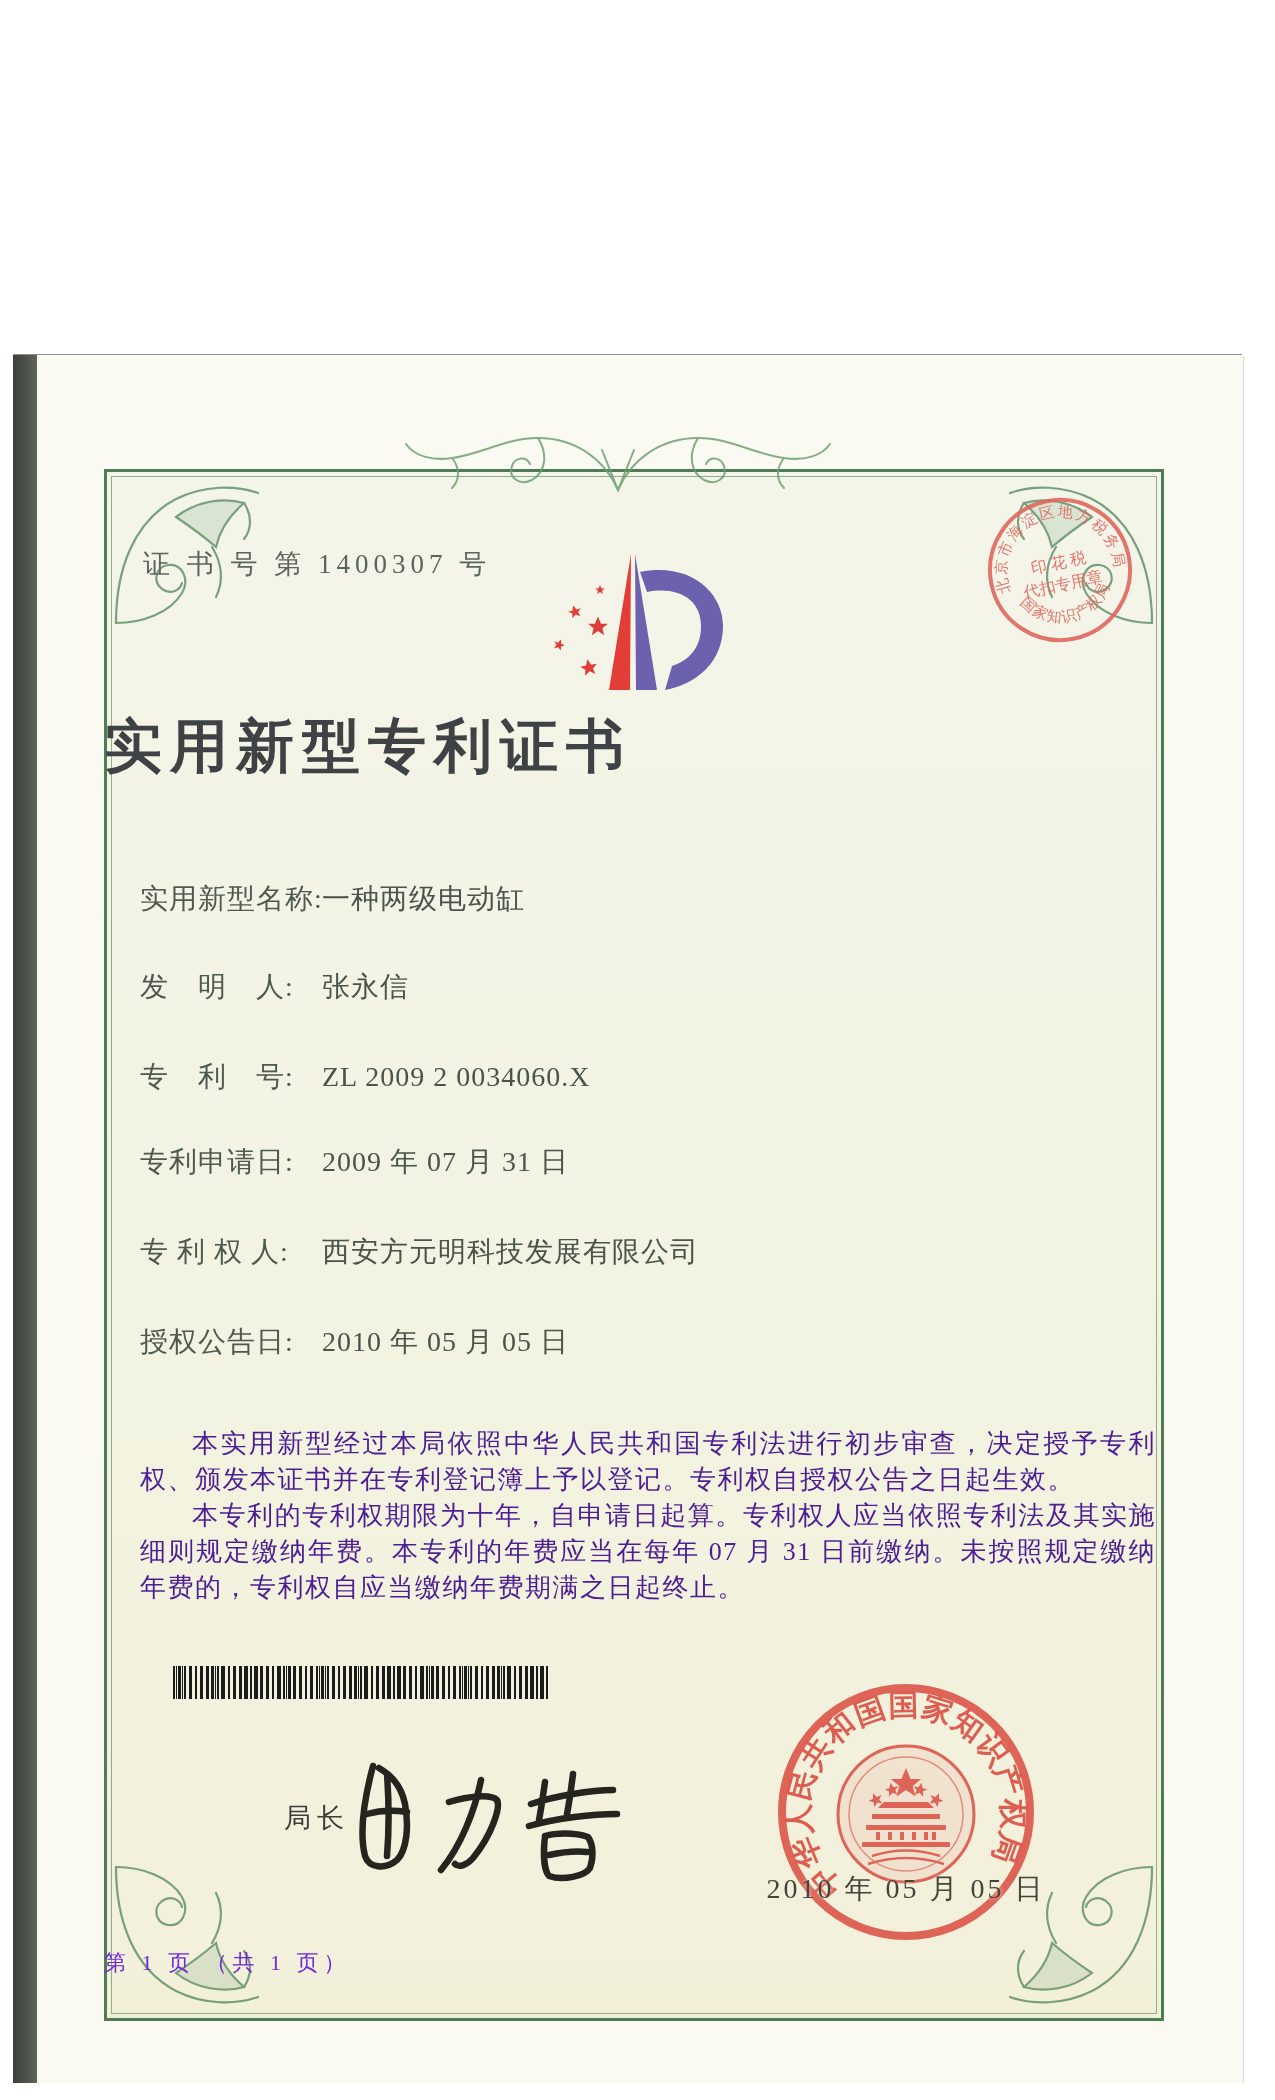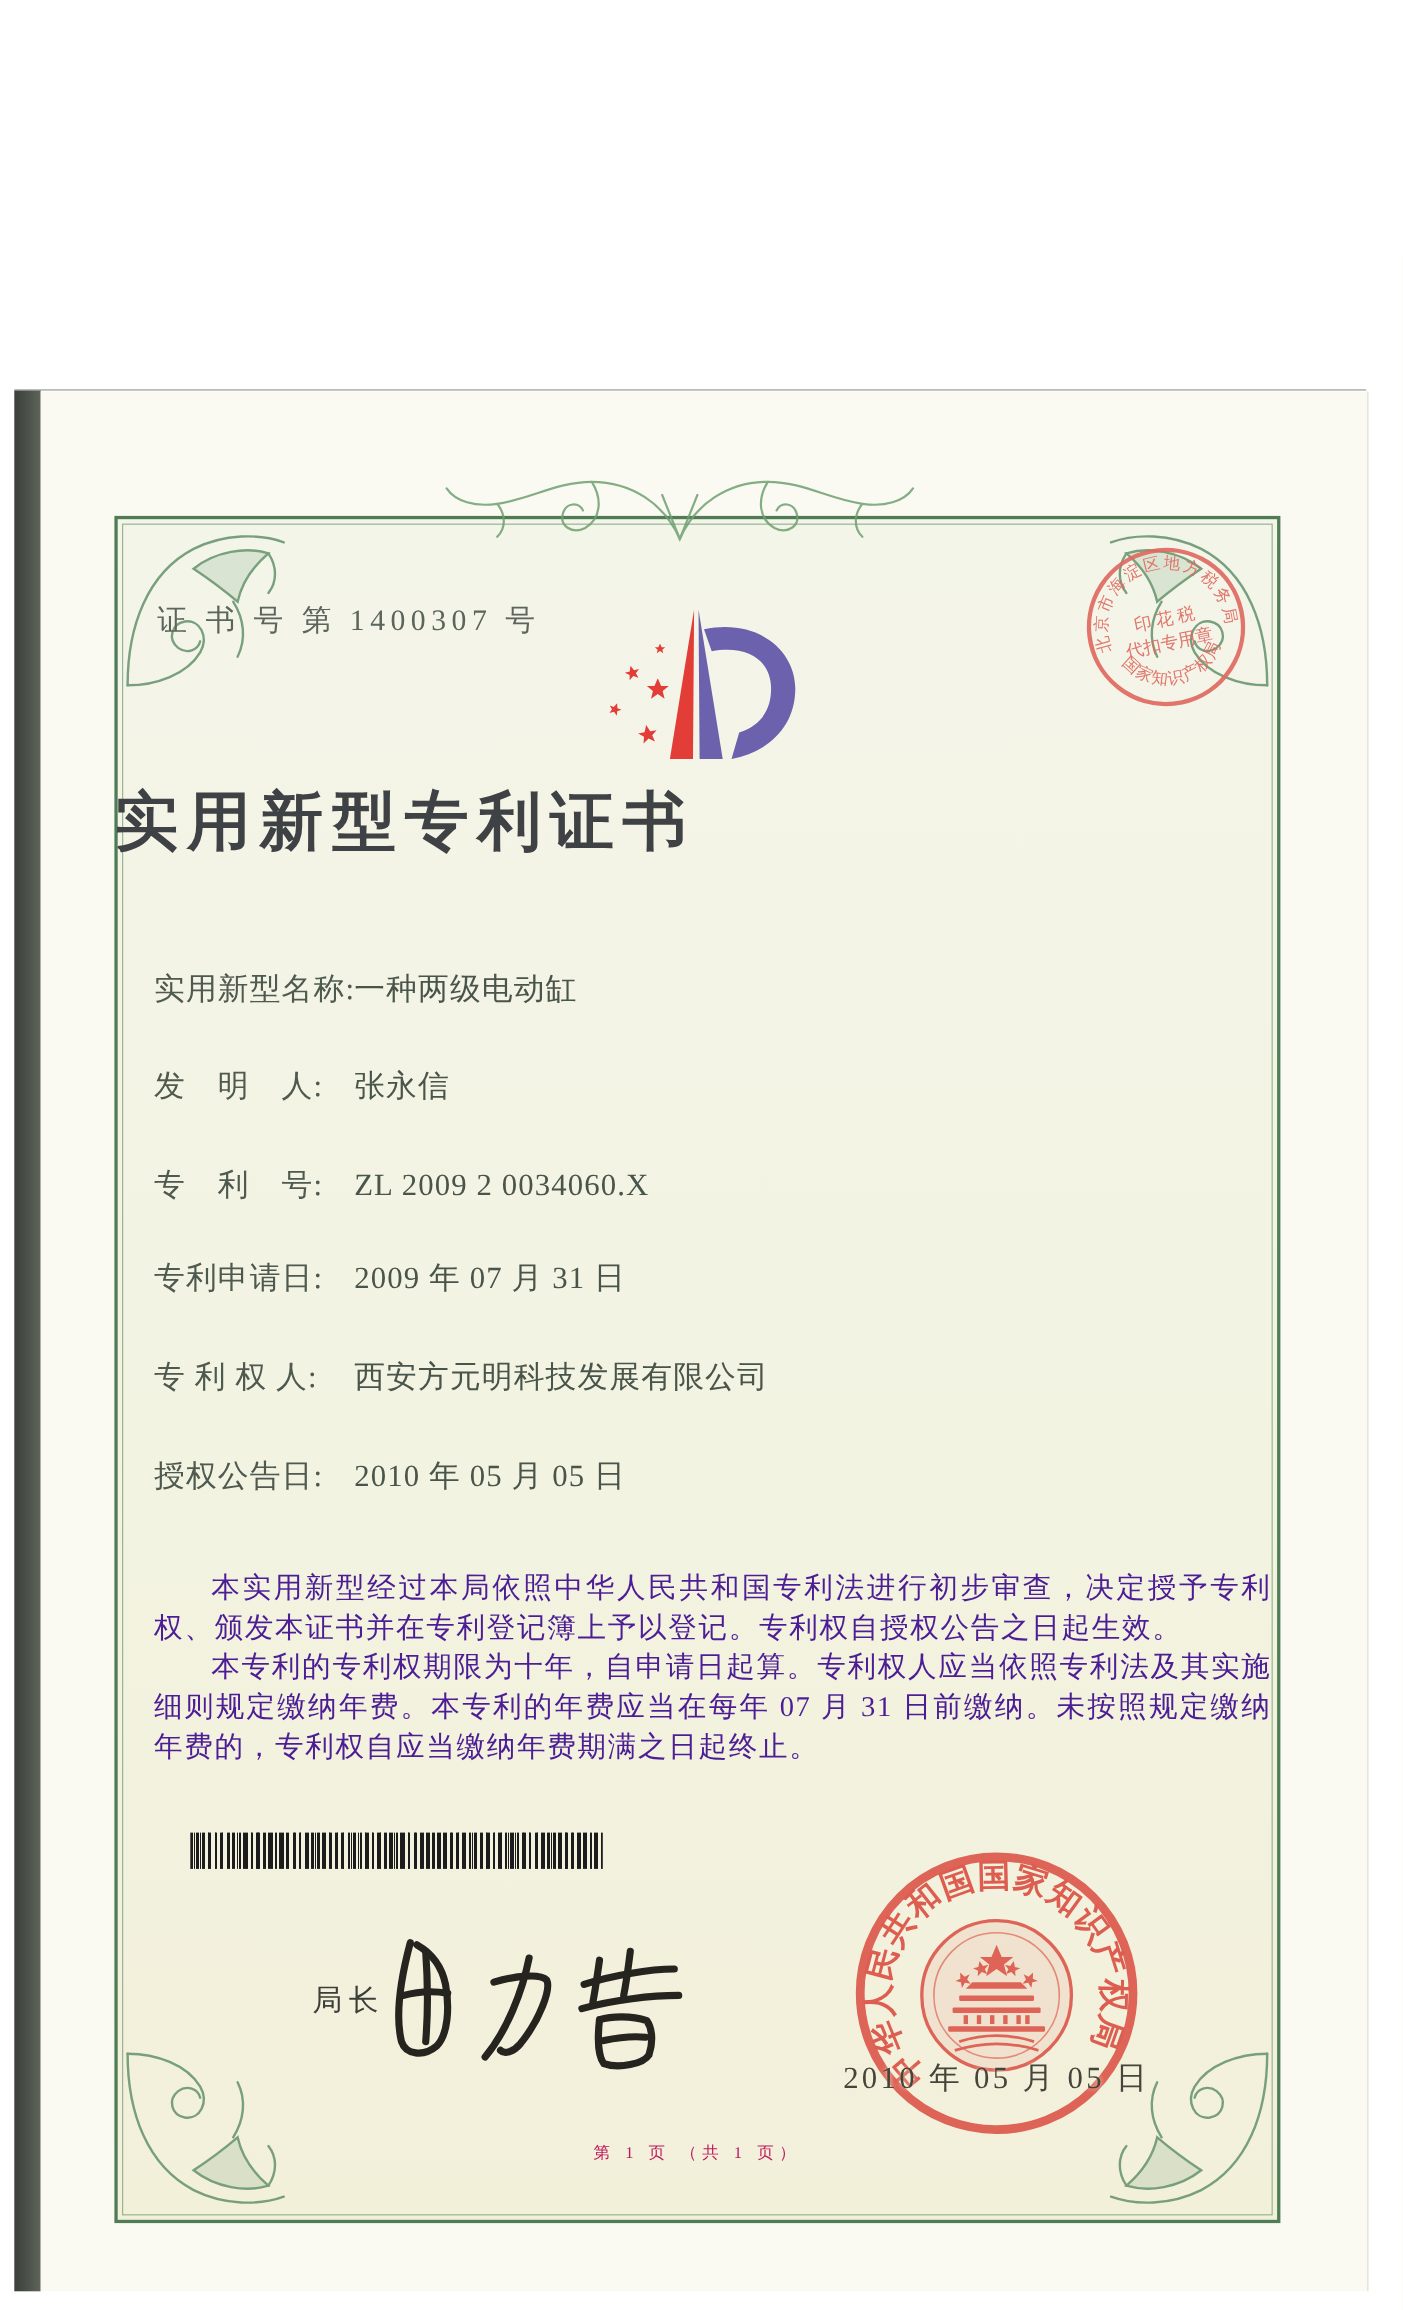--- a/index.html
+++ b/index.html
@@ -43,22 +43,22 @@
   .director-label{position:absolute;left:260px;top:1800px;font-size:27px;letter-spacing:6px;color:#3d3d3a;margin-left:24px;}
   .signature{position:absolute;left:345px;top:1752px;}
   
   .seal{position:absolute;left:770px;top:1676px;opacity:.93;}
   .seal-date{position:absolute;left:756px;top:1870px;width:300px;text-align:center;
     font-size:28px;letter-spacing:3px;color:#45453c;white-space:nowrap;
     text-shadow:0 0 5px rgba(245,240,220,.9);}
   
   .tax-stamp{position:absolute;left:975px;top:485px;transform:rotate(-12deg);opacity:.9;}
   
-  .footer{position:absolute;left:104px;top:1948px;width:1060px;text-align:center;
-    font-size:15px;letter-spacing:5px;color:#be185d;}
+  .footer{position:absolute;left:104px;top:1948px;width:1060px;text-align:left;
+    font-size:22px;letter-spacing:5px;color:#6d28d9;}
   svg text{font-family:"Liberation Serif","DejaVu Serif",serif;}
 </style>
 </head>
 <body>
 
 <svg width="0" height="0" style="position:absolute">
   <defs>
     <symbol id="cornerOrn" viewBox="0 0 150 150">
       <g fill="none" stroke="#63926a" stroke-width="2.2" stroke-linecap="round">
         <path d="M4,146 C4,92 22,44 64,22 C92,8 124,8 146,16"></path>

